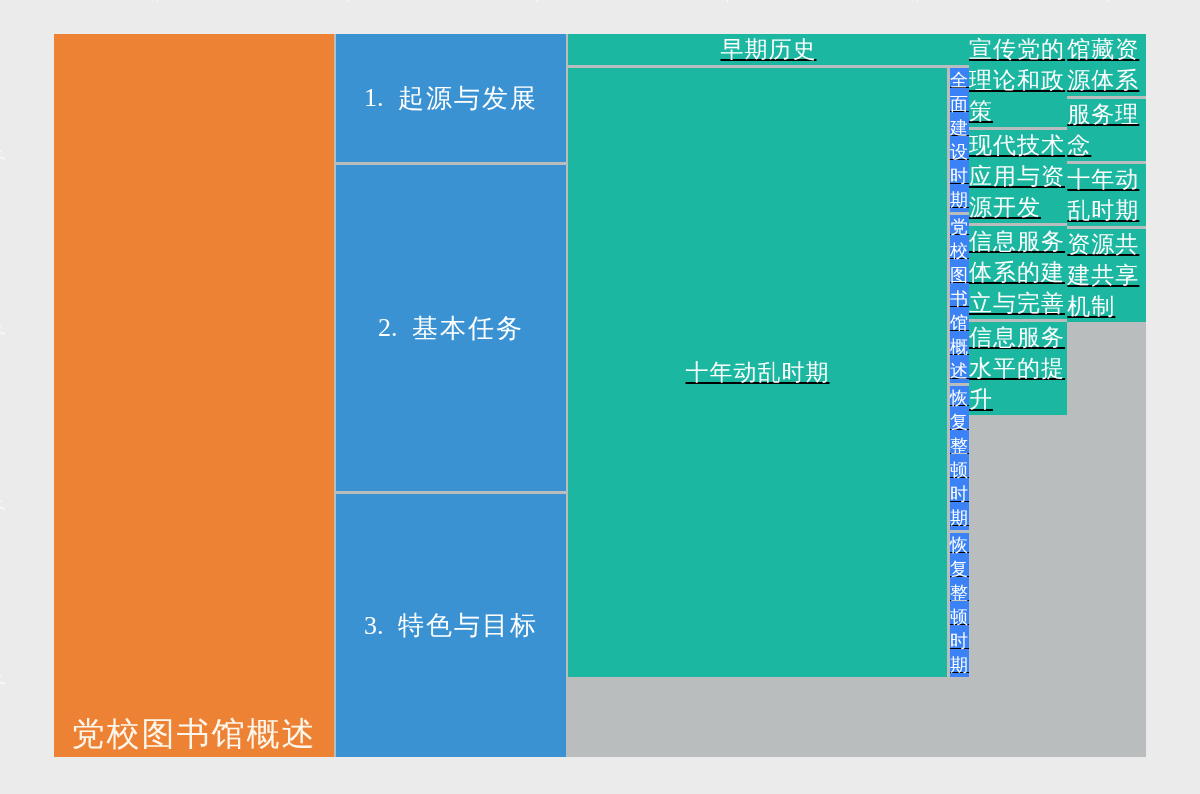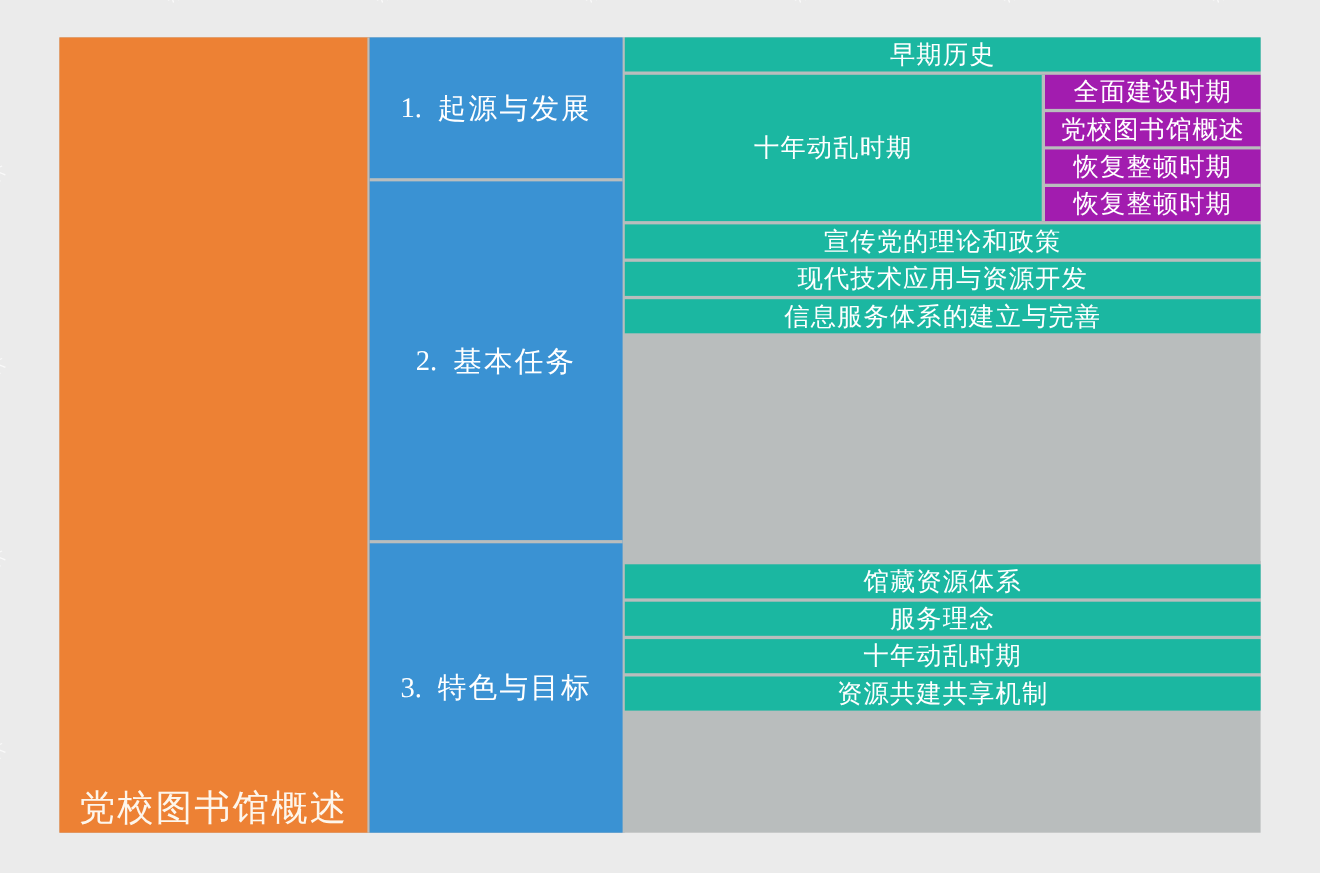--- a/index.html
+++ b/index.html
@@ -88,21 +88,22 @@
     display: inline-block;
     min-width: 34px;
     text-align: left;
   }
   .branch-label { letter-spacing: 2px; }
 
   
   #leaf-column {
     flex: 1 1 auto;
     display: flex;
-    flex-direction: column;
+    flex-direction: row;
+    text-decoration: underline;
   }
   .leaf-group {
     display: flex;
     flex-direction: column;
     border-bottom: 3px solid #b9bdbd;
   }
   .leaf-group:last-child { border-bottom: none; }
 
   .leaf-row {
     display: flex;
@@ -128,26 +129,26 @@
   .leaf-cell.has-children {
     flex: 0 0 382px;
     border-right: 3px solid #b9bdbd;
   }
   .sub-column {
     flex: 1 1 auto;
     display: flex;
     flex-direction: column;
   }
   .sub-cell {
-    background: #a21caf;
+    background: #3b82f6;
     color: #ffffff;
     display: flex;
     align-items: center;
     justify-content: center;
-    font-size: 23px;
+    font-size: 18px;
     letter-spacing: 1px;
     flex: 1 1 0;
     border-bottom: 3px solid #b9bdbd;
     box-sizing: border-box;
   }
   .sub-cell:last-child { border-bottom: none; }
 </style>
 </head>
 <body>
 
@@ -228,20 +229,23 @@
       <div class="leaf-group" style="flex: 1 1 45.4545%;">
         <div class="leaf-row">
           <div class="leaf-cell">宣传党的理论和政策</div>
         </div>
         <div class="leaf-row">
           <div class="leaf-cell">现代技术应用与资源开发</div>
         </div>
         <div class="leaf-row">
           <div class="leaf-cell">信息服务体系的建立与完善</div>
         </div>
+        <div class="leaf-row">
+          <div class="leaf-cell">信息服务水平的提升</div>
+        </div>
       </div>
       <div class="leaf-group" style="flex: 1 1 36.3636%;">
         <div class="leaf-row">
           <div class="leaf-cell">馆藏资源体系</div>
         </div>
         <div class="leaf-row">
           <div class="leaf-cell">服务理念</div>
         </div>
         <div class="leaf-row">
           <div class="leaf-cell">十年动乱时期</div>

